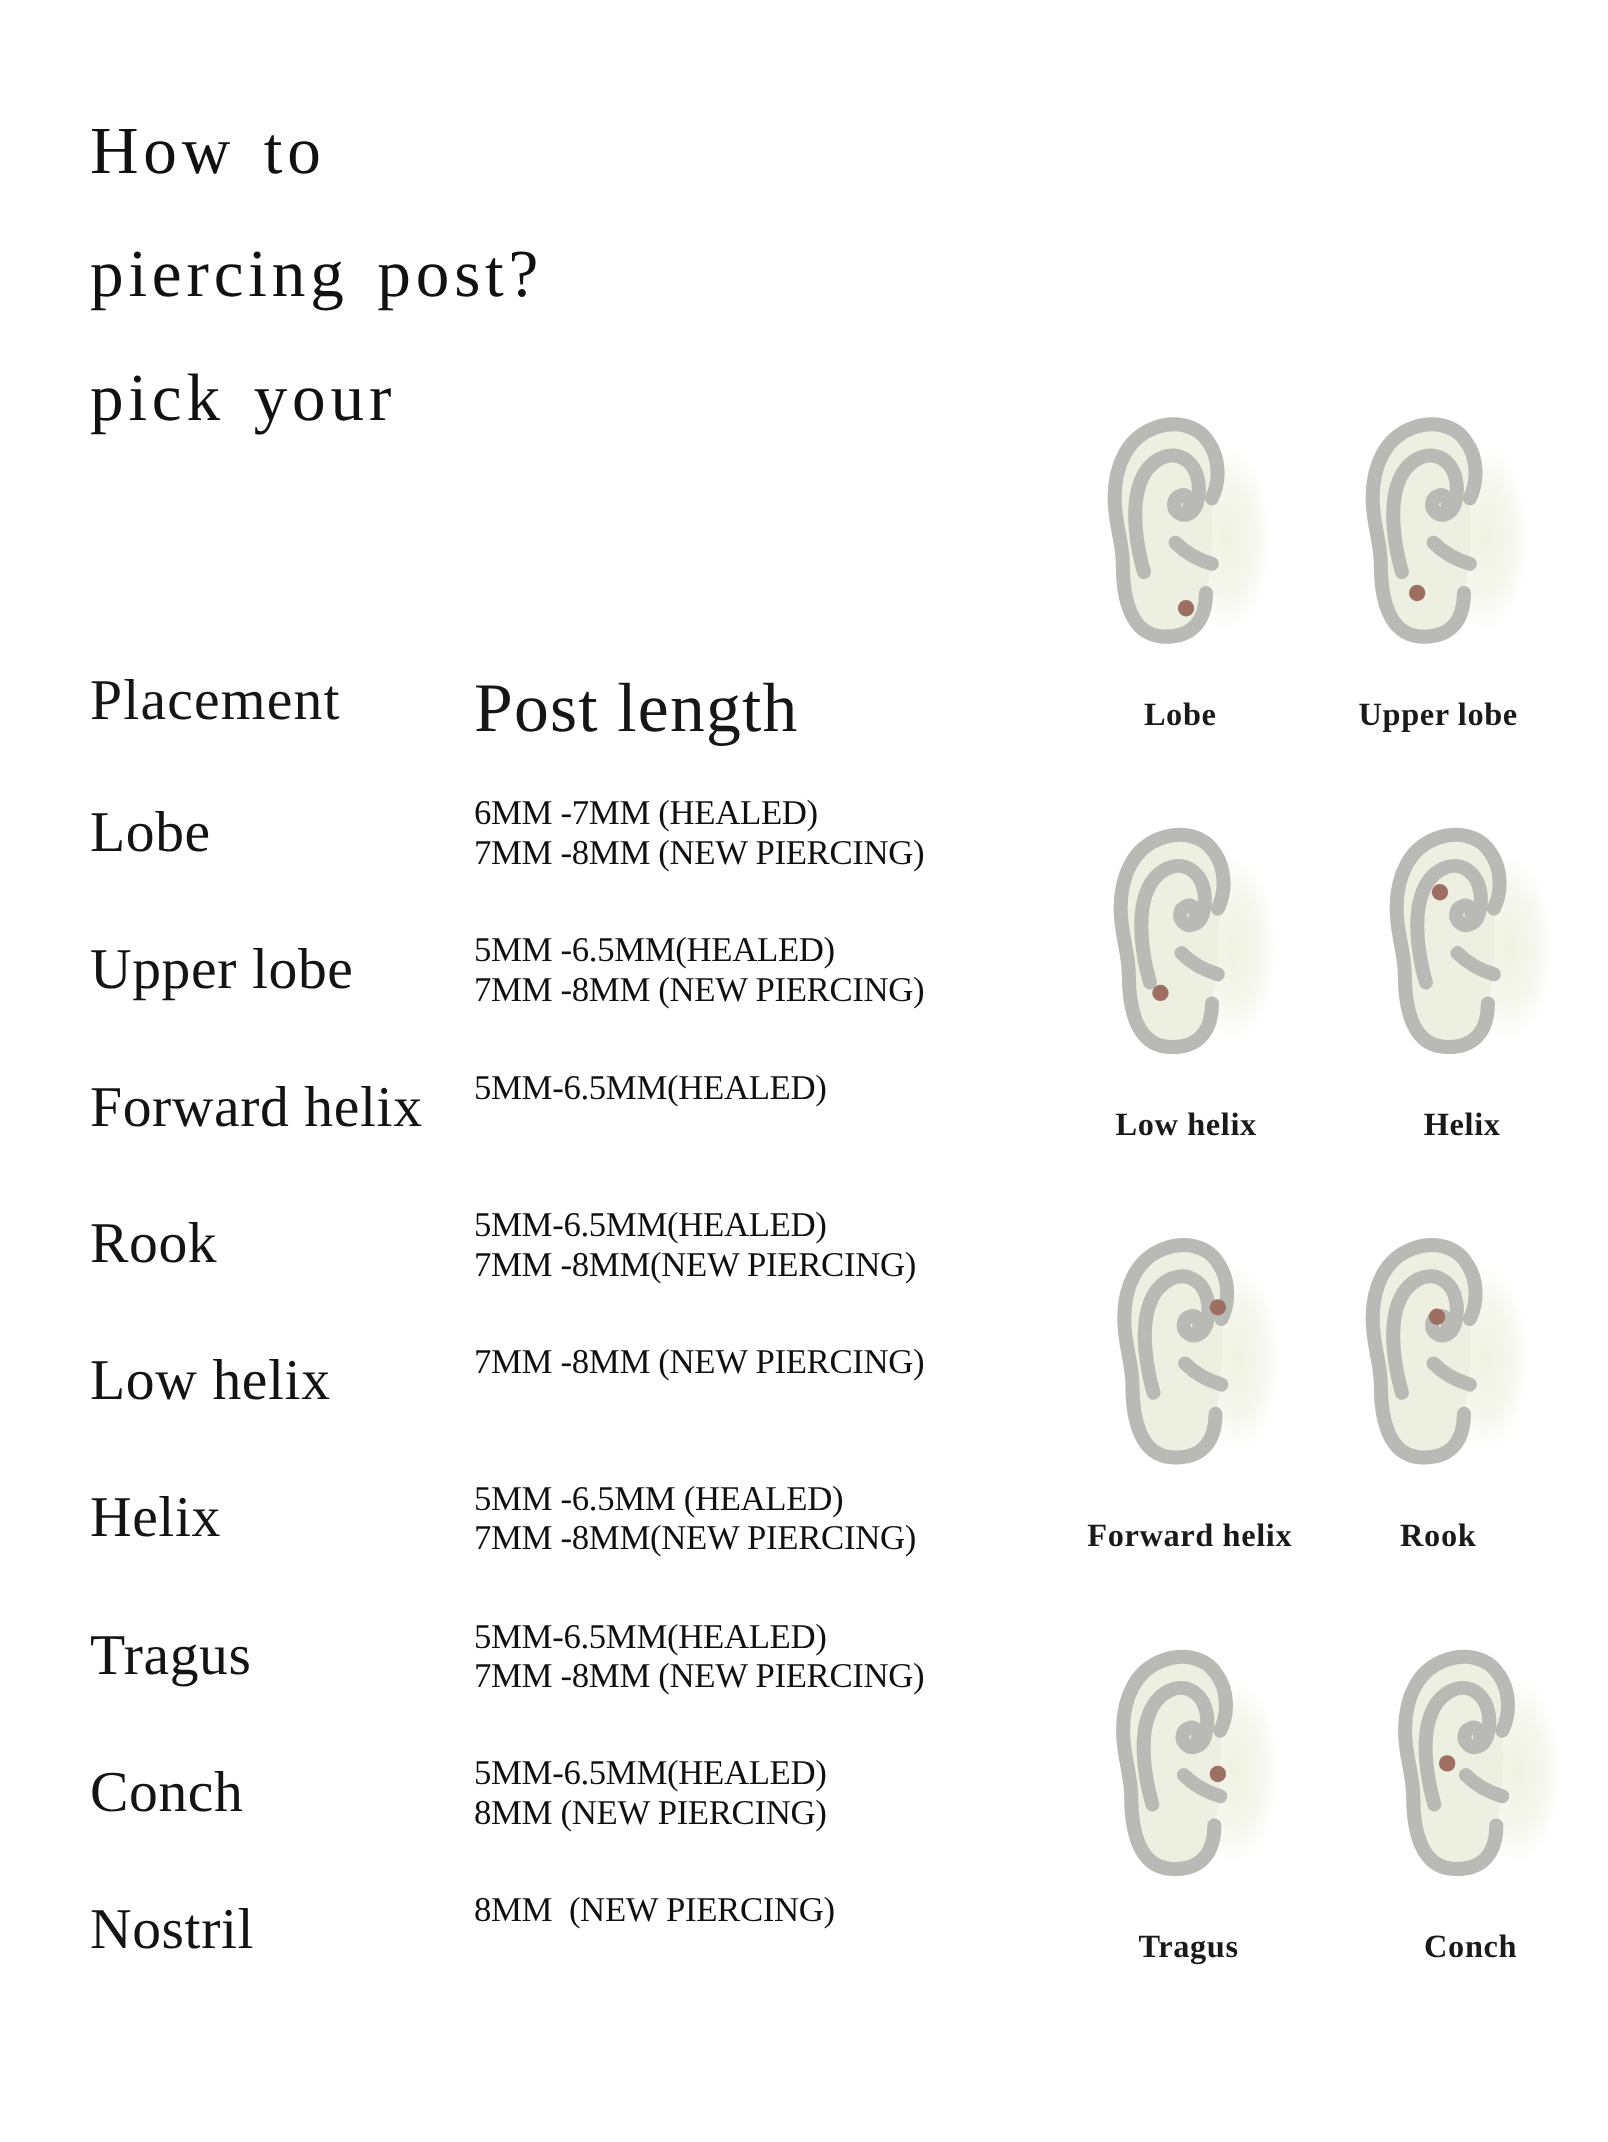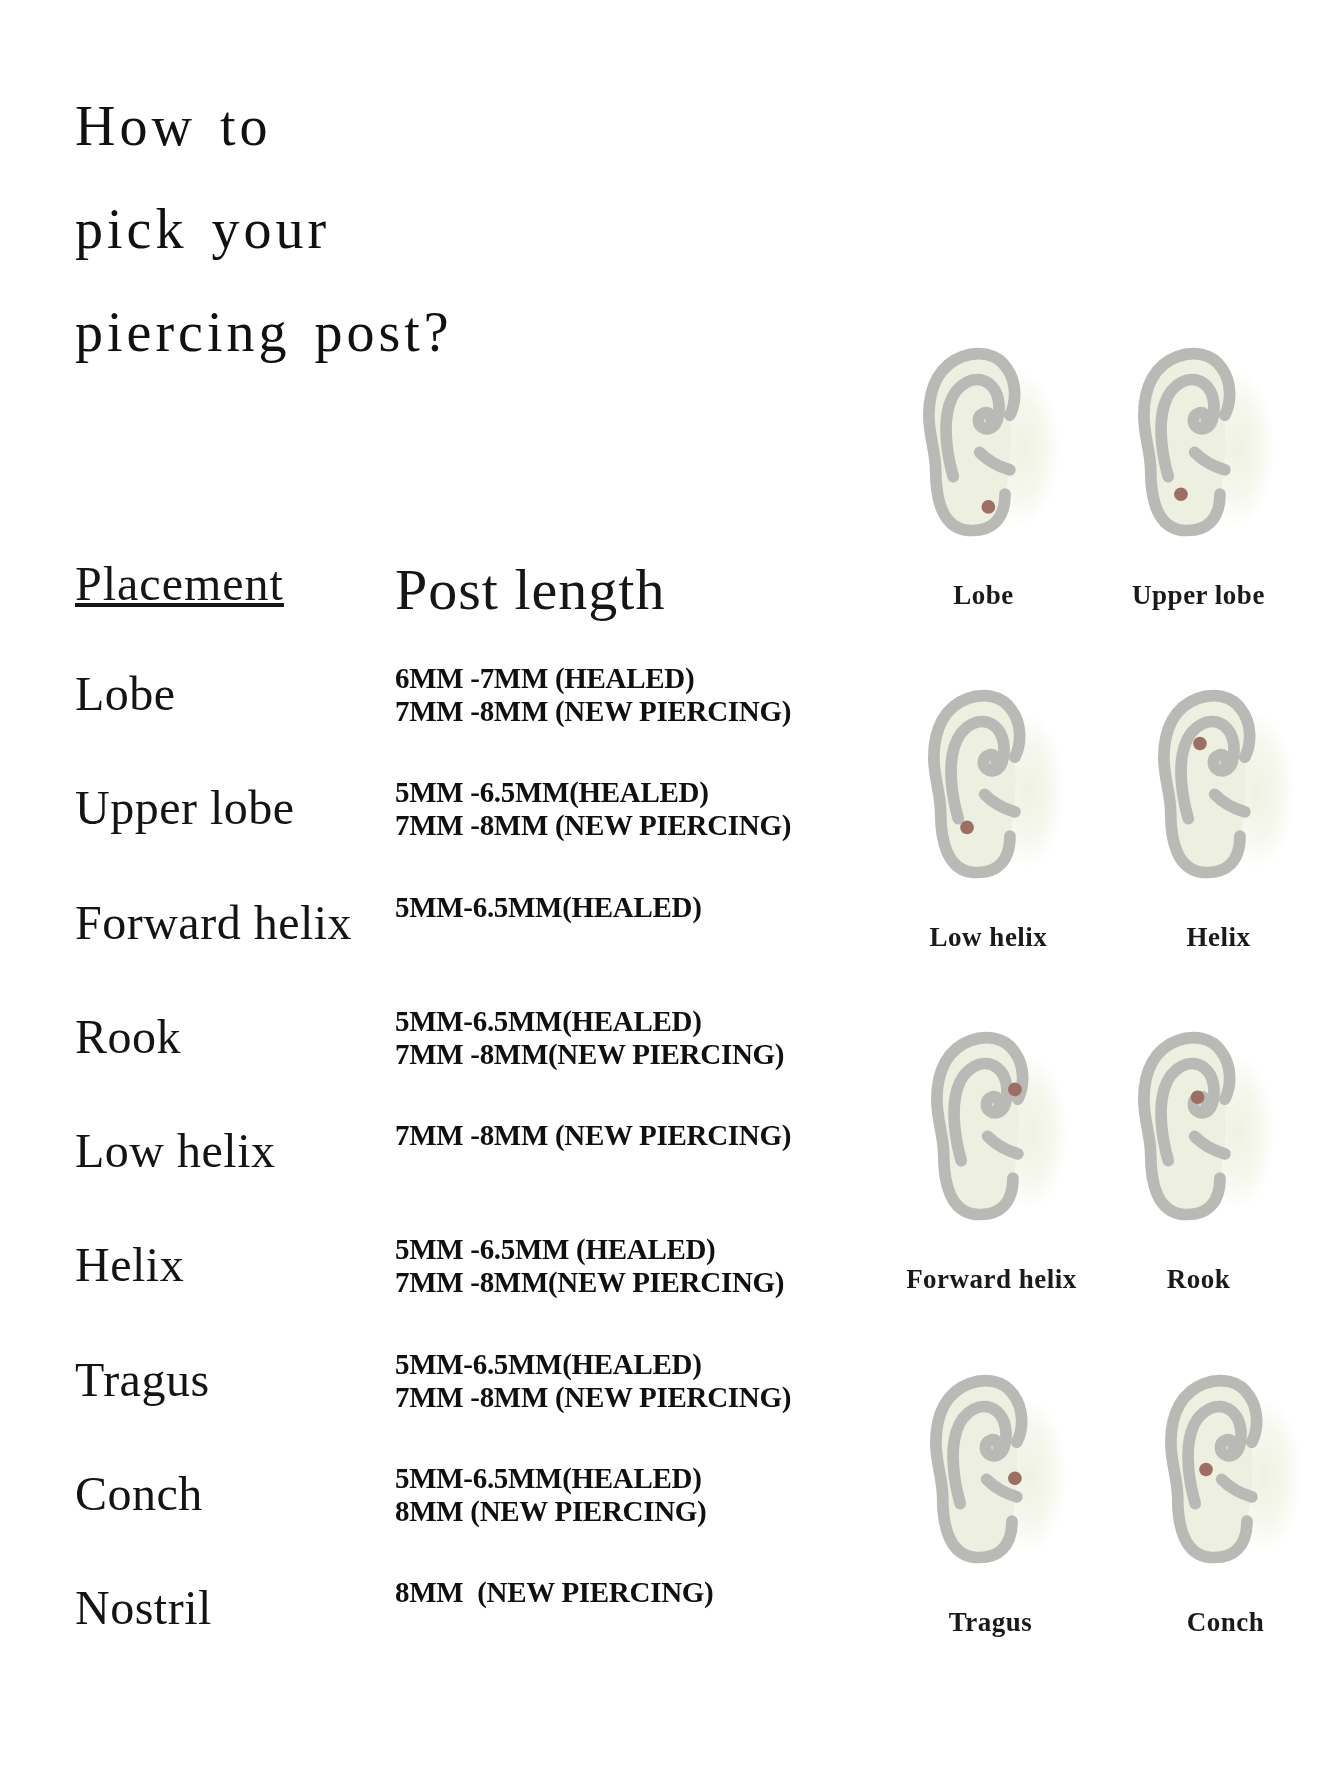--- a/index.html
+++ b/index.html
@@ -11,55 +11,55 @@
 
   
   .title { position:absolute; left:75px; top:75px; }
   .title-line {
     font-size:56px; line-height:103px; letter-spacing:4px; word-spacing:6px;
     color:#111; white-space:pre;
   }
 
   
   .col-header { position:absolute; left:75px; top:556px; width:720px; height:60px; }
-  .col-header .ph  { position:absolute; left:0;    top:0; font-size:48px; letter-spacing:1px;text-decoration:underline; }
+  .col-header .ph  { position:absolute; left:0;    top:0; font-size:48px; letter-spacing:1px; }
   .col-header .plh { position:absolute; left:320px; top:0; font-size:58px; letter-spacing:1px; }
 
   
   .size-table { position:absolute; left:0; top:0; width:100%; height:100%; }
   .t-row { position:absolute; left:75px; width:740px; height:100px; }
   .placement {
     position:absolute; left:0; top:6px;
     font-size:48px; letter-spacing:0.5px; color:#141414; white-space:pre;
   }
   .post { position:absolute; left:320px; top:2px; }
   .post-line {
-    font-size:29px; font-weight:700; line-height:33px;
+    font-size:29px; font-weight:400; line-height:33px;
     letter-spacing:-0.3px; color:#101010; white-space:pre;
   }
 
   
   .defs-svg { position:absolute; width:0; height:0; }
   .ear-fig { position:absolute; width:137px; height:280px; margin:0; }
   .ear-svg { width:137px; height:200px; overflow:visible; display:block; }
   .ear-caption {
     position:absolute; top:237px; left:-45px; width:227px;
     text-align:center; font-size:27px; font-weight:700;
     letter-spacing:0.5px; color:#1a1a1a; white-space:pre;
   }
 </style>
 </head>
 <body>
 
 <div class="page">
 
   <header class="title">
     <div class="title-line">How to</div>
+    <div class="title-line">piercing post?</div>
     <div class="title-line">pick your</div>
-    <div class="title-line">piercing post?</div>
   </header>
 
   <div class="col-header">
     <span class="ph">Placement</span>
     <span class="plh">Post length</span>
   </div>
 
   <div class="size-table">
 
     <div class="t-row" style="top:660px">

